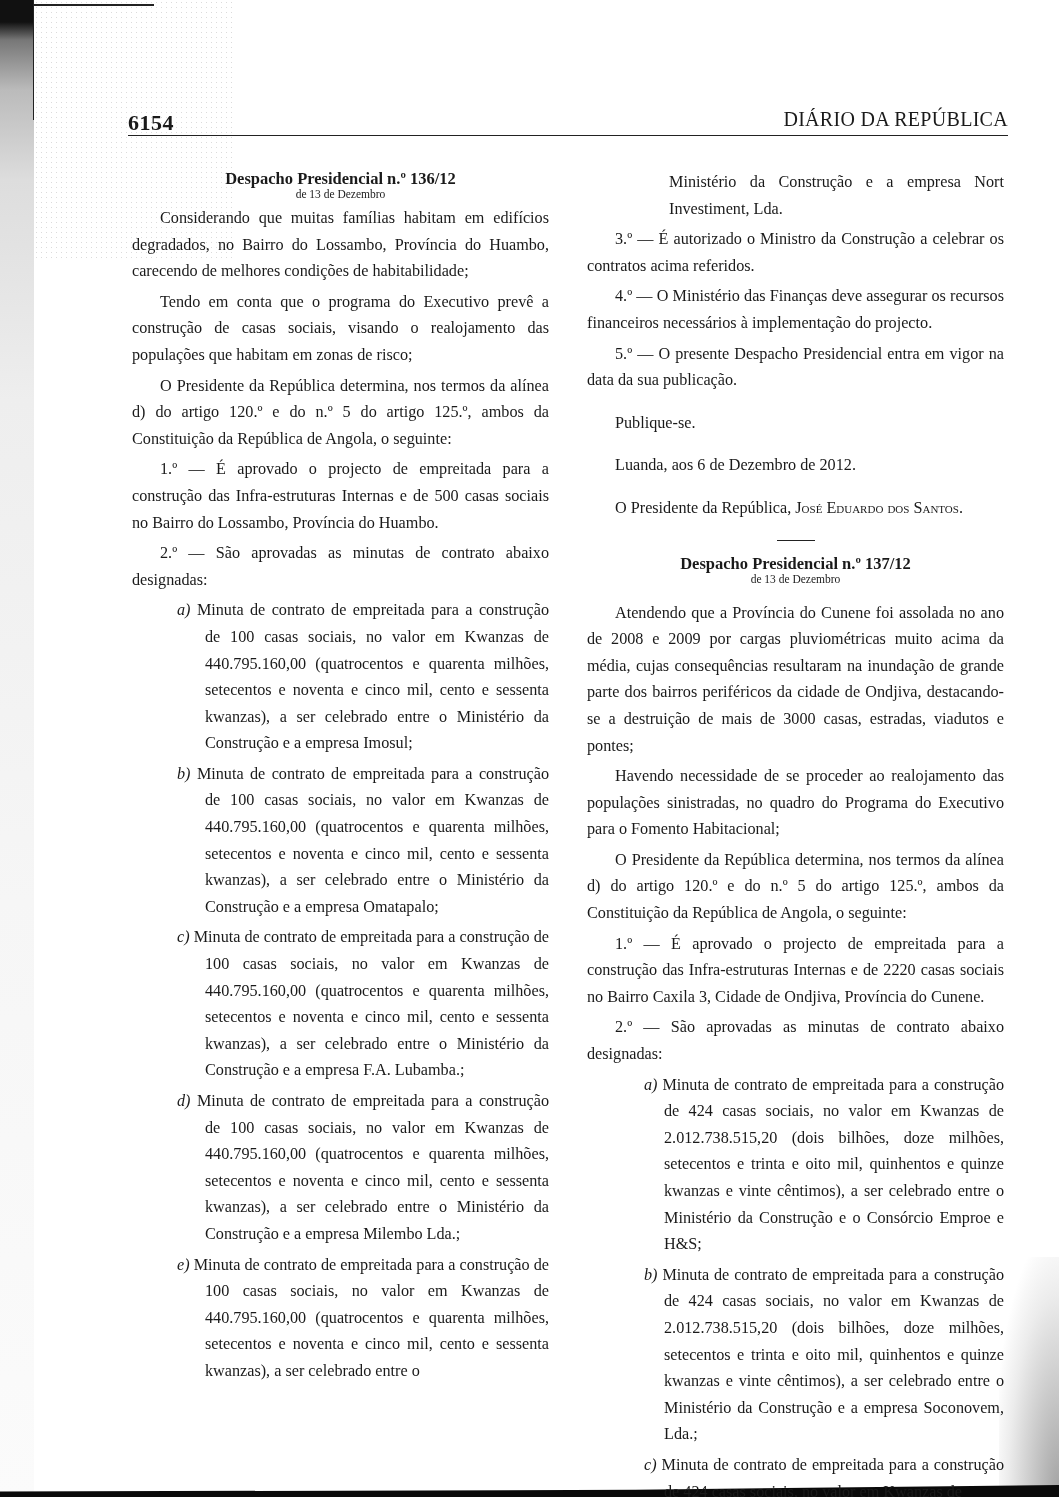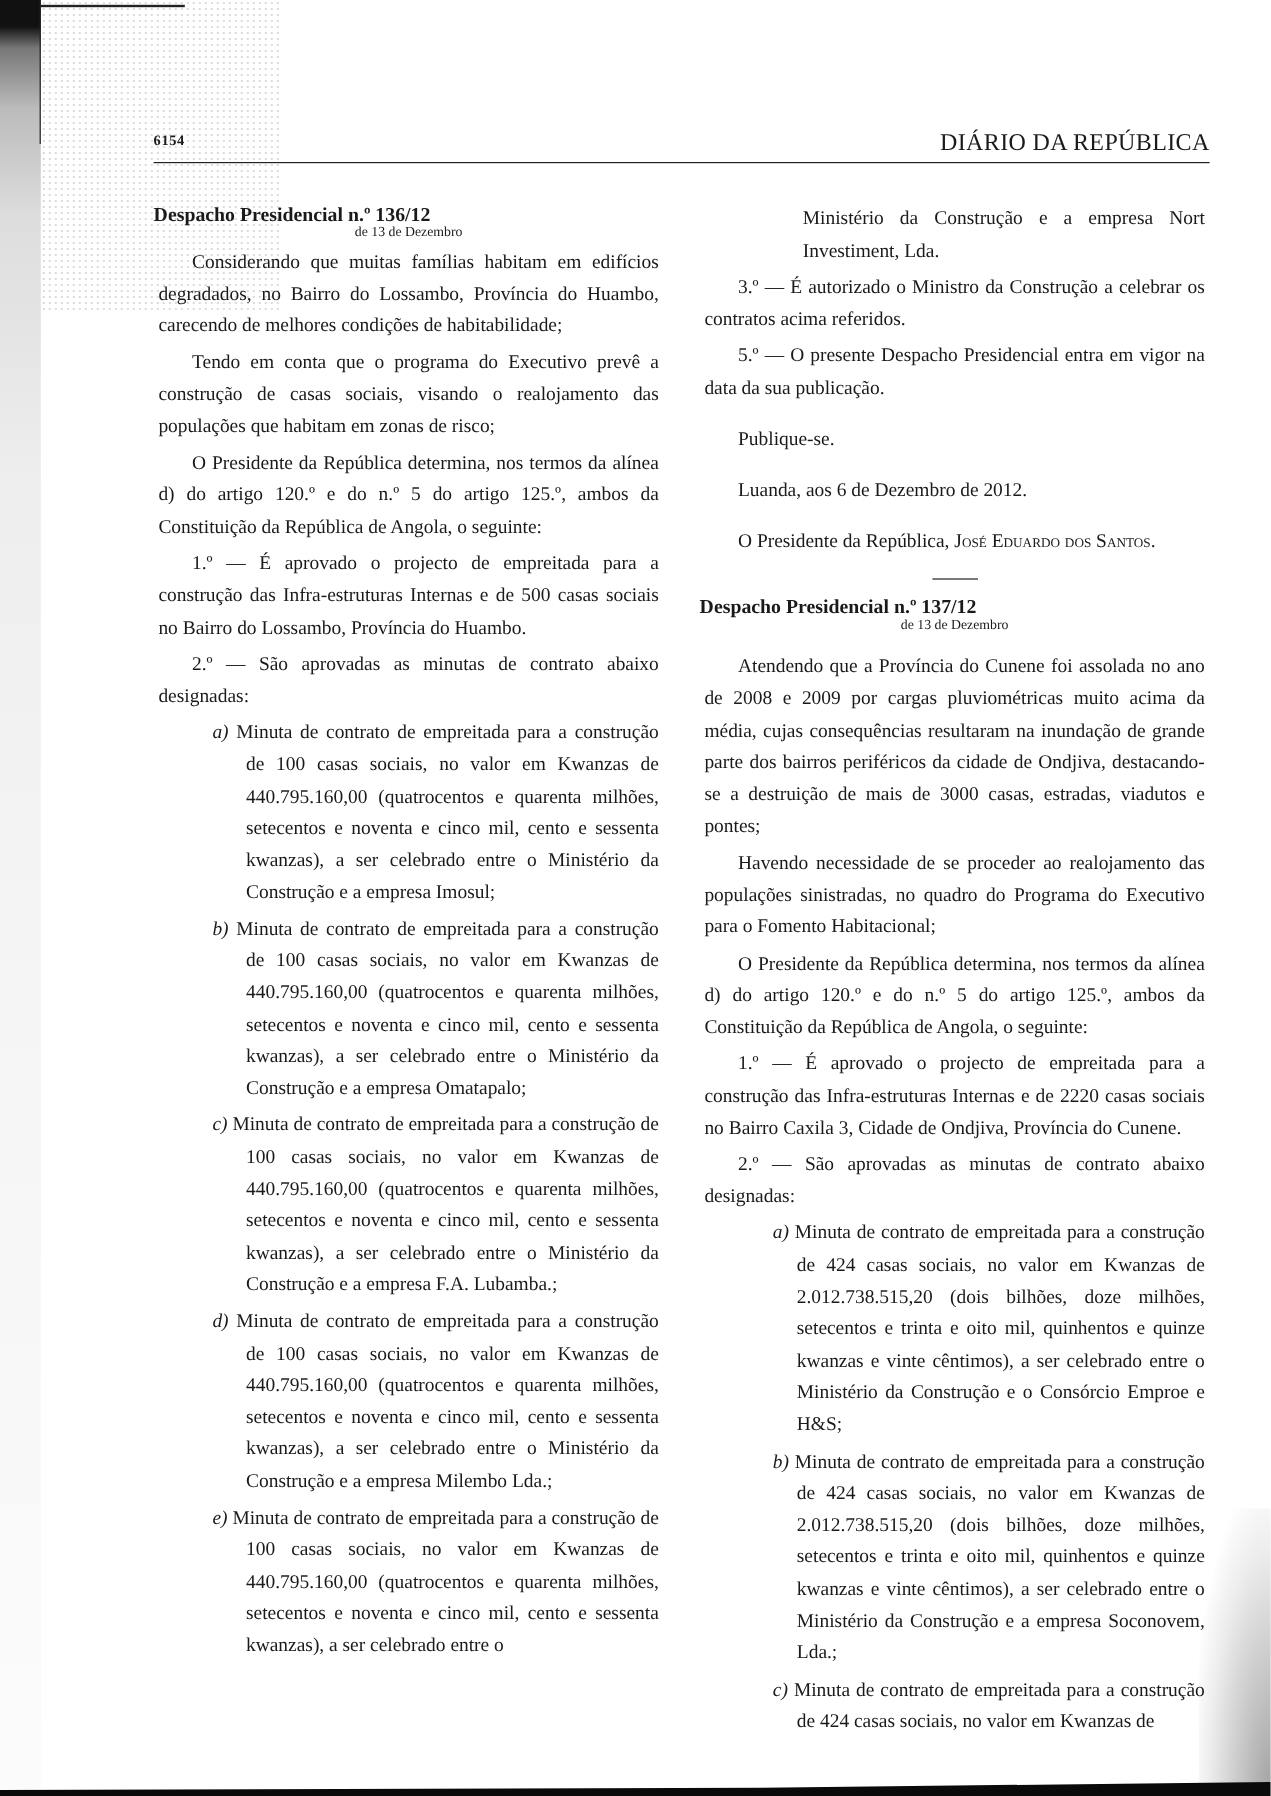--- a/index.html
+++ b/index.html
@@ -32,38 +32,38 @@
   .speckle {
     position: absolute; left: 34px; top: 0; width: 200px; height: 260px;
     background-image: radial-gradient(#999 0.6px, transparent 0.8px);
     background-size: 5px 5px; opacity: 0.35;
   }
 
   .header {
     position: absolute; left: 128px; top: 106px; width: 880px; height: 32px;
   }
   .page-number {
-    position: absolute; left: 0; top: 4px; font-size: 12px; font-weight: bold; letter-spacing: 0.5px;
+    position: absolute; left: 0; top: 4px; font-size: 22px; font-weight: bold; letter-spacing: 0.5px;
   }
   .journal-title {
     position: absolute; right: 0; top: 2px; font-size: 20px; letter-spacing: 0.3px;
   }
   .header-rule {
     position: absolute; left: 0; right: 0; top: 29px; height: 1px; background: #222;
   }
 
   .column {
     position: absolute; top: 165px; font-size: 16.2px; line-height: 26.6px;
     text-align: justify;
   }
   .col-left { left: 128px; width: 425px; }
   .col-right { left: 583px; width: 425px; top: 165px; }
 
   .doc-title {
-    text-align: left; font-weight: bold; font-size: 16.5px; line-height: 18px; margin-top: 5px;
+    text-align: center; font-weight: bold; font-size: 16.5px; line-height: 18px; margin-top: 5px;
   }
   .doc-date {
     text-align: center; font-weight: normal; font-size: 11.5px; line-height: 13px; margin-bottom: 2px;
   }
   p { margin: 4px; }
   .indent { text-indent: 28px; }
   .item { padding-left: 73px; text-indent: -28px; }
   .item-r { padding-left: 77px; text-indent: -20px; }
   .item-label { font-style: italic; }
   .cont-r { padding-left: 82px; }
@@ -99,20 +99,21 @@
   <p class="item"><span class="item-label">a)</span> <span>Minuta de contrato de empreitada para a construção de 100 casas sociais, no valor em Kwanzas de 440.795.160,00 (quatrocentos e quarenta milhões, setecentos e noventa e cinco mil, cento e sessenta kwanzas), a ser celebrado entre o Ministério da Construção e a empresa Imosul;</span></p>
   <p class="item"><span class="item-label">b)</span> <span>Minuta de contrato de empreitada para a construção de 100 casas sociais, no valor em Kwanzas de 440.795.160,00 (quatrocentos e quarenta milhões, setecentos e noventa e cinco mil, cento e sessenta kwanzas), a ser celebrado entre o Ministério da Construção e a empresa Omatapalo;</span></p>
   <p class="item"><span class="item-label">c)</span> <span>Minuta de contrato de empreitada para a construção de 100 casas sociais, no valor em Kwanzas de 440.795.160,00 (quatrocentos e quarenta milhões, setecentos e noventa e cinco mil, cento e sessenta kwanzas), a ser celebrado entre o Ministério da Construção e a empresa F.A. Lubamba.;</span></p>
   <p class="item"><span class="item-label">d)</span> <span>Minuta de contrato de empreitada para a construção de 100 casas sociais, no valor em Kwanzas de 440.795.160,00 (quatrocentos e quarenta milhões, setecentos e noventa e cinco mil, cento e sessenta kwanzas), a ser celebrado entre o Ministério da Construção e a empresa Milembo Lda.;</span></p>
   <p class="item"><span class="item-label">e)</span> <span>Minuta de contrato de empreitada para a construção de 100 casas sociais, no valor em Kwanzas de 440.795.160,00 (quatrocentos e quarenta milhões, setecentos e noventa e cinco mil, cento e sessenta kwanzas), a ser celebrado entre o</span></p>
 </div>
 
 <div class="column col-right">
   <p class="cont-r">Ministério da Construção e a empresa Nort Investiment, Lda.</p>
   <p class="indent">3.º — É autorizado o Ministro da Construção a celebrar os contratos acima referidos.</p>
+  <p class="indent">4.º — O Ministério das Finanças deve assegurar os recursos financeiros necessários à implementação do projecto.</p>
   <p class="indent">5.º — O presente Despacho Presidencial entra em vigor na data da sua publicação.</p>
   <div class="gap"></div>
   <p class="indent">Publique-se.</p>
   <div class="gap"></div>
   <p class="indent">Luanda, aos 6 de Dezembro de 2012.</p>
   <div class="gap"></div>
   <p class="indent"><span>O Presidente da República,</span> <span class="signature-caps">José Eduardo dos Santos.</span></p>
   <div class="separator"></div>
   <div class="doc-title">Despacho Presidencial n.º 137/12</div>
   <div class="doc-date">de 13 de Dezembro</div>

